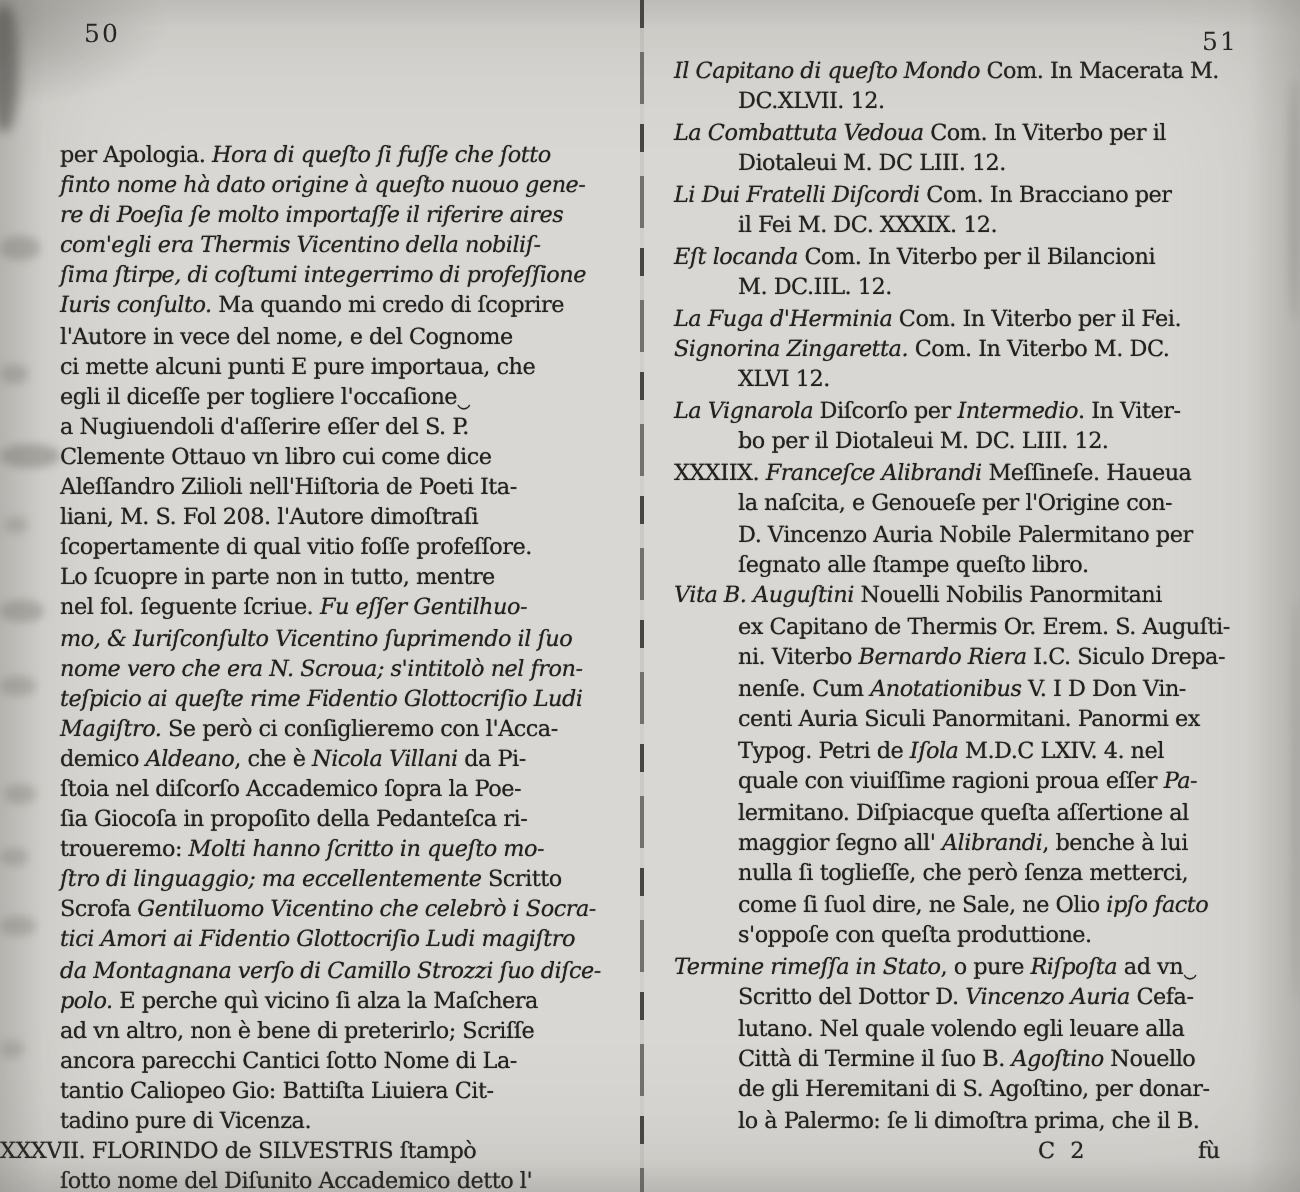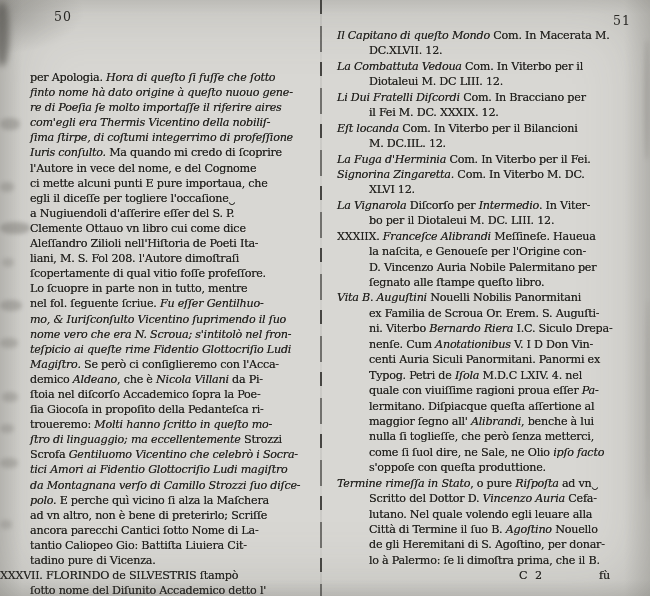--- a/index.html
+++ b/index.html
@@ -12,21 +12,21 @@
       linear-gradient(180deg, rgba(120,118,112,.12) 0, transparent 14px, transparent 580px, rgba(110,108,102,.16) 596px),
       #d8d7d3;
     overflow:hidden;
     font-family:"DejaVu Serif","Liberation Serif",serif;
     color:#22211e;
   }
   .page::after{
     content:"";position:absolute;inset:0;pointer-events:none;
     box-shadow:inset 0 0 70px rgba(95,92,86,.28);
   }
-  .pagenum{position:absolute;font-size:12.5px;letter-spacing:1px;margin-left:12px;}
+  .pagenum{position:absolute;font-size:12.5px;letter-spacing:1px;}
   .pn-left{left:42px;top:9px;}
   .pn-right{left:601px;top:13px;}
   .col{position:absolute;white-space:nowrap;}
   .col-left{left:30px;top:26px;width:292px;margin-top:44px;}
   .col-right{left:337px;top:28px;width:305px;}
   .line{
     height:15.1px;line-height:15.1px;
     font-size:11.2px;letter-spacing:-0.25px;
     text-shadow:0 0 0.5px rgba(25,24,20,.65);
   }
@@ -104,21 +104,21 @@
         <div class="line"><span>Lo ſcuopre in parte non in tutto, mentre</span></div>
         <div class="line"><span>nel fol. ſeguente ſcriue. </span><span class="it">Fu eſſer Gentilhuo-</span></div>
         <div class="line"><span class="it">mo, &amp; Iuriſconſulto Vicentino ſuprimendo il ſuo</span></div>
         <div class="line"><span class="it">nome vero che era N. Scroua; s'intitolò nel fron-</span></div>
         <div class="line"><span class="it">teſpicio ai queſte rime Fidentio Glottocriſio Ludi</span></div>
         <div class="line"><span class="it">Magiſtro.</span><span> Se però ci conſiglieremo con l'Acca-</span></div>
         <div class="line"><span>demico </span><span class="it">Aldeano</span><span>, che è </span><span class="it">Nicola Villani</span><span> da Pi-</span></div>
         <div class="line"><span>ſtoia nel diſcorſo Accademico ſopra la Poe-</span></div>
         <div class="line"><span>ſia Giocoſa in propoſito della Pedanteſca ri-</span></div>
         <div class="line"><span>troueremo: </span><span class="it">Molti hanno ſcritto in queſto mo-</span></div>
-        <div class="line"><span class="it">ſtro di linguaggio; ma eccellentemente </span><span>Strozzi</span></div>
+        <div class="line"><span class="it">ſtro di linguaggio; ma eccellentemente </span><span>Scritto</span></div>
         <div class="line"><span>Scrofa </span><span class="it">Gentiluomo Vicentino che celebrò i Socra-</span></div>
         <div class="line"><span class="it">tici Amori ai Fidentio Glottocriſio Ludi magiſtro</span></div>
         <div class="line"><span class="it">da Montagnana verſo di Camillo Strozzi ſuo diſce-</span></div>
         <div class="line"><span class="it">polo.</span><span> E perche quì vicino ſi alza la Maſchera</span></div>
         <div class="line"><span>ad vn altro, non è bene di preterirlo; Scriſſe</span></div>
         <div class="line"><span>ancora parecchi Cantici ſotto Nome di La-</span></div>
         <div class="line"><span>tantio Caliopeo Gio: Battiſta Liuiera Cit-</span></div>
         <div class="line"><span>tadino pure di Vicenza.</span></div>
         <div class="line out"><span>XXXVII. FLORINDO de SILVESTRIS ſtampò</span></div>
         <div class="line"><span>ſotto nome del Diſunito Accademico detto l'</span></div>
@@ -142,21 +142,21 @@
         <div class="line"><span class="it">La Fuga d'Herminia </span><span>Com. In Viterbo per il Fei.</span></div>
         <div class="line"><span class="it">Signorina Zingaretta. </span><span>Com. In Viterbo M. DC.</span></div>
         <div class="line ind"><span>XLVI 12.</span></div>
         <div class="line"><span class="it">La Vignarola </span><span>Diſcorſo per </span><span class="it">Intermedio</span><span>. In Viter-</span></div>
         <div class="line ind"><span>bo per il Diotaleui M. DC. LIII. 12.</span></div>
         <div class="line"><span>XXXIIX. </span><span class="it">Franceſce Alibrandi </span><span>Meſſineſe. Haueua</span></div>
         <div class="line ind"><span>la naſcita, e Genoueſe per l'Origine con-</span></div>
         <div class="line ind"><span>D. Vincenzo Auria Nobile Palermitano per</span></div>
         <div class="line ind"><span>ſegnato alle ſtampe queſto libro.</span></div>
         <div class="line"><span class="it">Vita B. Auguſtini </span><span>Nouelli Nobilis Panormitani</span></div>
-        <div class="line ind"><span>ex Familia de Scroua Or. Erem. S. Auguſti-</span></div>
+        <div class="line ind"><span>ex Capitano de Thermis Or. Erem. S. Auguſti-</span></div>
         <div class="line ind"><span>ni. Viterbo </span><span class="it">Bernardo Riera </span><span>I.C. Siculo Drepa-</span></div>
         <div class="line ind"><span>nenſe. Cum </span><span class="it">Anotationibus </span><span>V. I D Don Vin-</span></div>
         <div class="line ind"><span>centi Auria Siculi Panormitani. Panormi ex</span></div>
         <div class="line ind"><span>Typog. Petri de </span><span class="it">Iſola </span><span>M.D.C LXIV. 4. nel</span></div>
         <div class="line ind"><span>quale con viuiſſime ragioni proua eſſer </span><span class="it">Pa-</span></div>
         <div class="line ind"><span>lermitano. Diſpiacque queſta aſſertione al</span></div>
         <div class="line ind"><span>maggior ſegno all' </span><span class="it">Alibrandi</span><span>, benche à lui</span></div>
         <div class="line ind"><span>nulla ſi toglieſſe, che però ſenza metterci,</span></div>
         <div class="line ind"><span>come ſi ſuol dire, ne Sale, ne Olio </span><span class="it">ipſo facto</span></div>
         <div class="line ind"><span>s'oppoſe con queſta produttione.</span></div>

